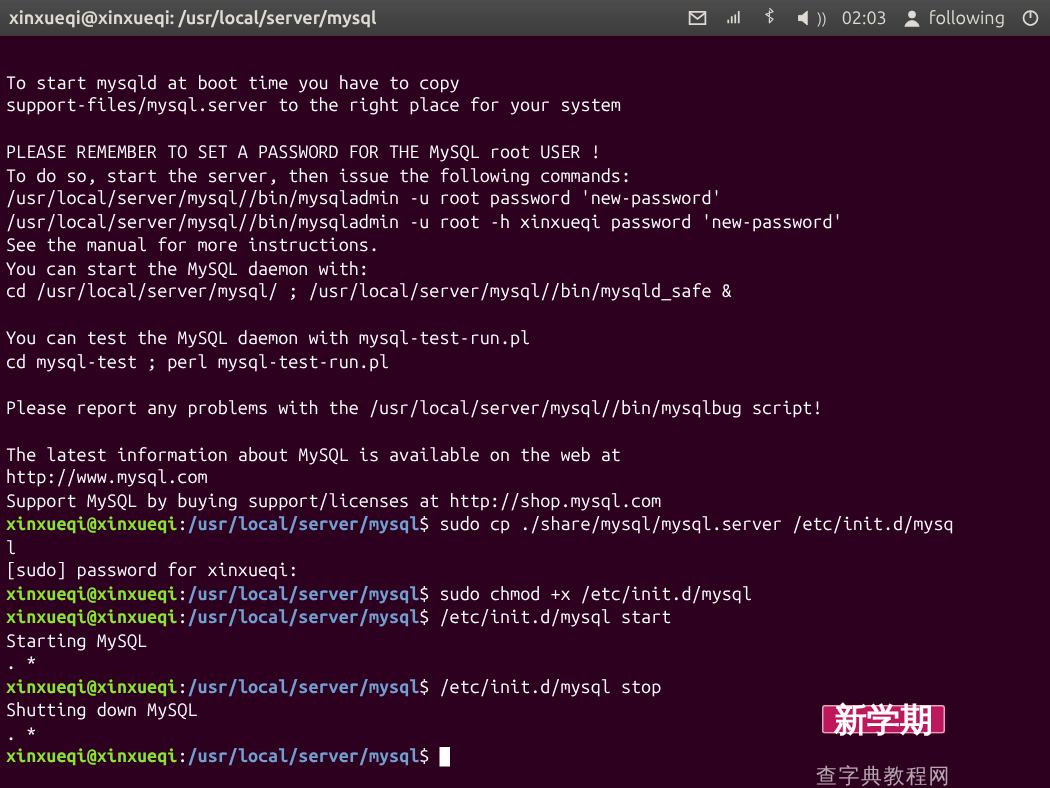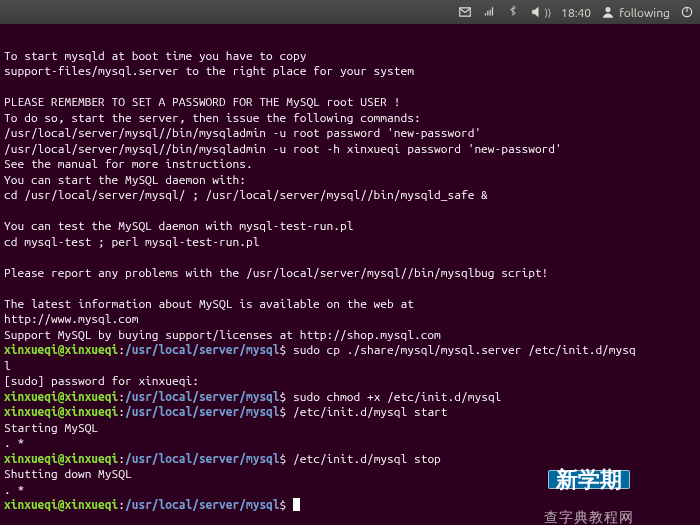--- a/index.html
+++ b/index.html
@@ -45,21 +45,21 @@
     width: 7px;
     height: 13px;
     background: #ffffff;
     vertical-align: text-bottom;
   }
 
   
   .wm1 {
     position: absolute;
     right: 10px; bottom: 36px;
-    background: #0369a1;
+    background: #be185d;
     color: #fff;
     font-family: "Microsoft YaHei", sans-serif;
     font-size: 22px;
     font-weight: bold;
     padding: 2px 8px;
     border-radius: 2px;
     box-shadow: 0 0 0 1px rgba(255,255,255,0.6) inset;
   }
   .wm2 {
     position: absolute;
@@ -74,20 +74,21 @@
     right: 12px; bottom: 56px;
     color: rgba(255,255,255,0.45);
     font-family: sans-serif;
     font-size: 10px;
   }
 </style>
 </head>
 <body>
 
 <div class="panel">
+  <span class="title">xinxueqi@xinxueqi: /usr/local/server/mysql</span>
   <span class="spacer"></span>
   <span class="ind">
     <span>
         <svg viewBox="0 0 24 24">
           <path d="M3 5h18v14H3z" fill="none" stroke-width="2"></path>
           <path d="M3 6l9 7 9-7" fill="none" stroke-width="2"></path>
         </svg>
       </span>
     <span>
         <svg viewBox="0 0 24 24">
@@ -98,21 +99,21 @@
         <svg viewBox="0 0 24 24">
           <path d="M12 2v20l6-6-12-8 12-4-6-6" fill="none" stroke-width="2" stroke-linejoin="round" transform="scale(0.7) translate(5,3)"></path>
         </svg>
       </span>
     <span>
         <svg viewBox="0 0 24 24">
           <path d="M4 9v6h4l6 5V4L8 9H4z"></path>
         </svg>
         <span style="font-size:10px;margin-left:1px">))</span>
       </span>
-    <span>18:40</span>
+    <span>02:03</span>
     <span class="user">
       <svg viewBox="0 0 24 24">
           <circle cx="12" cy="8" r="4"></circle>
           <path d="M4 22c0-4 4-7 8-7s8 3 8 7"></path>
         </svg>
         <span>following</span>
     </span>
     <span>
         <svg viewBox="0 0 24 24">
           <circle cx="12" cy="12" r="8" fill="none" stroke-width="2"></circle>

